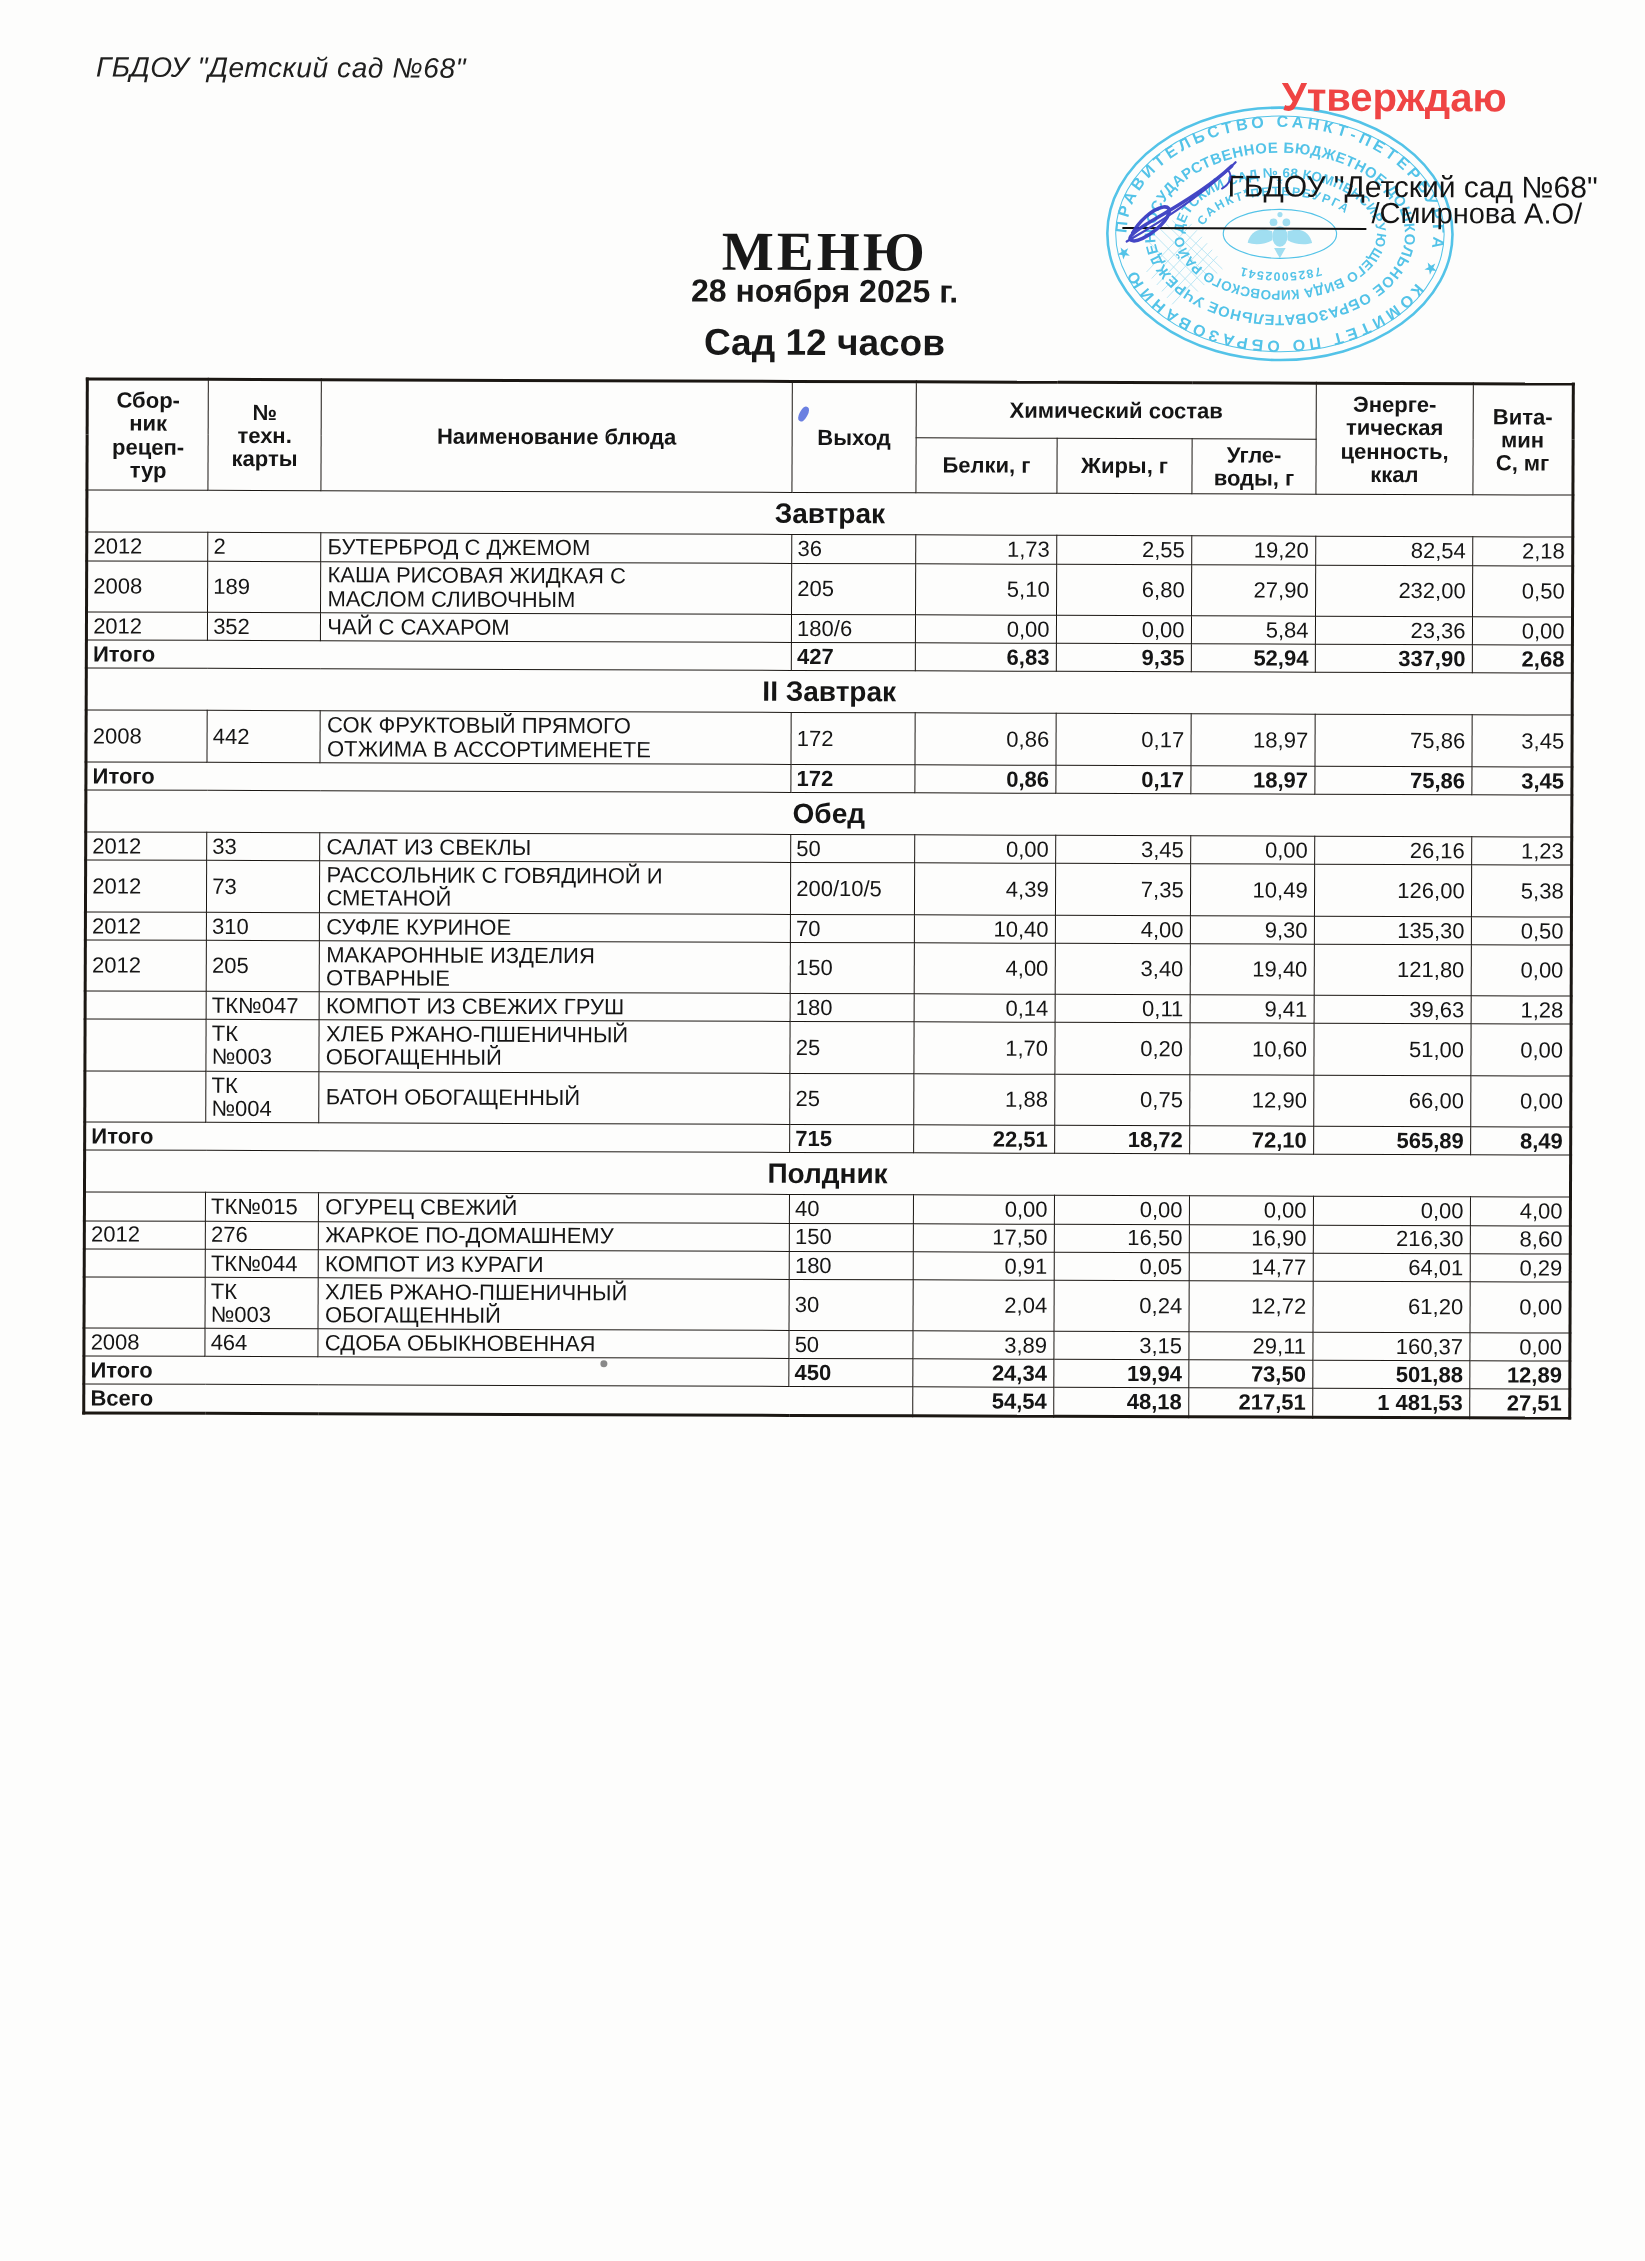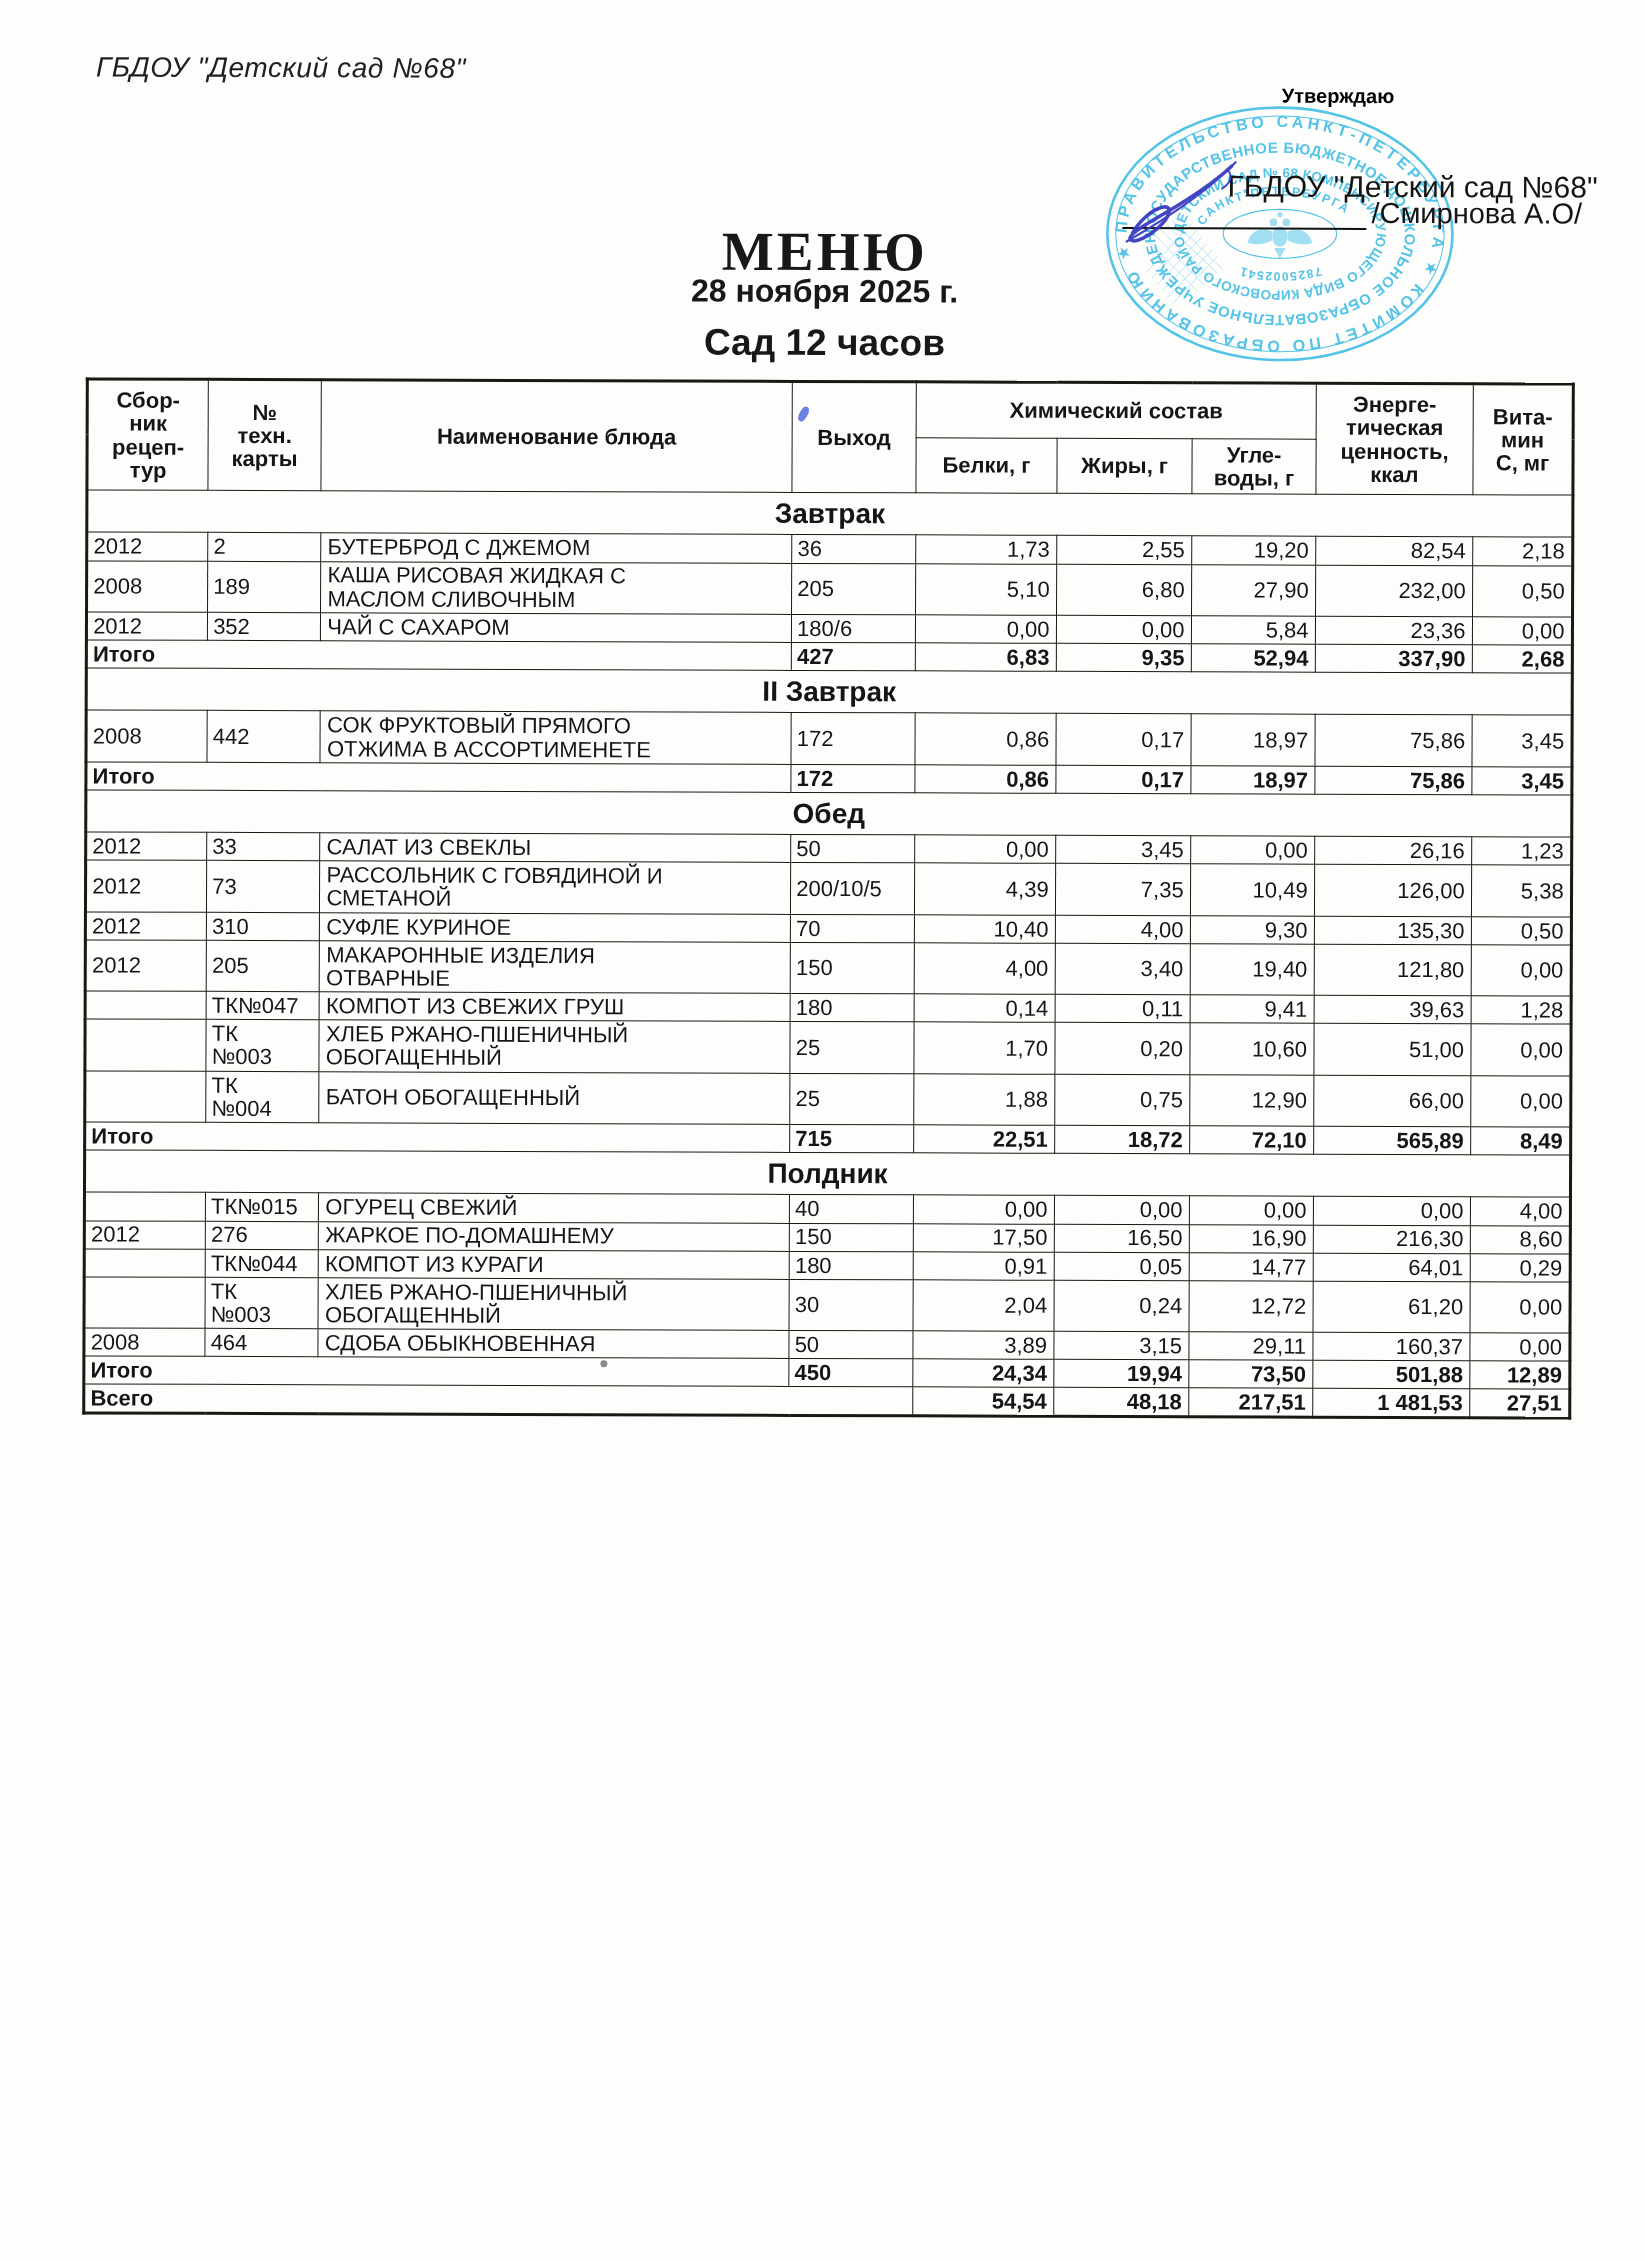--- a/index.html
+++ b/index.html
@@ -11,22 +11,22 @@
     overflow:hidden;
     position:relative;
   }
   .sheet{position:absolute;inset:0;transform:rotate(0.2deg);transform-origin:50% 40%;}
 
   .org-top-left{
     position:absolute;left:93px;top:54px;
     font-size:28px;font-style:italic;letter-spacing:0.6px;color:#20201f;
   }
   .approve-label{
-    position:absolute;left:1279px;top:83px;
-    font-size:20px;font-weight:bold;color:#000000;z-index:3;
+    position:absolute;left:1279px;top:73px;
+    font-size:40px;font-weight:bold;color:#ef4444;z-index:3;
   }
   .approve-org{
     position:absolute;left:1225px;top:168px;
     font-size:30px;color:#141414;z-index:3;white-space:nowrap;
   }
   .sign-row{
     position:absolute;left:1120px;top:192px;width:490px;
     display:flex;align-items:flex-end;z-index:3;
   }
   .sign-line{display:inline-block;width:244px;height:34px;border-bottom:2.6px solid #101010;}

